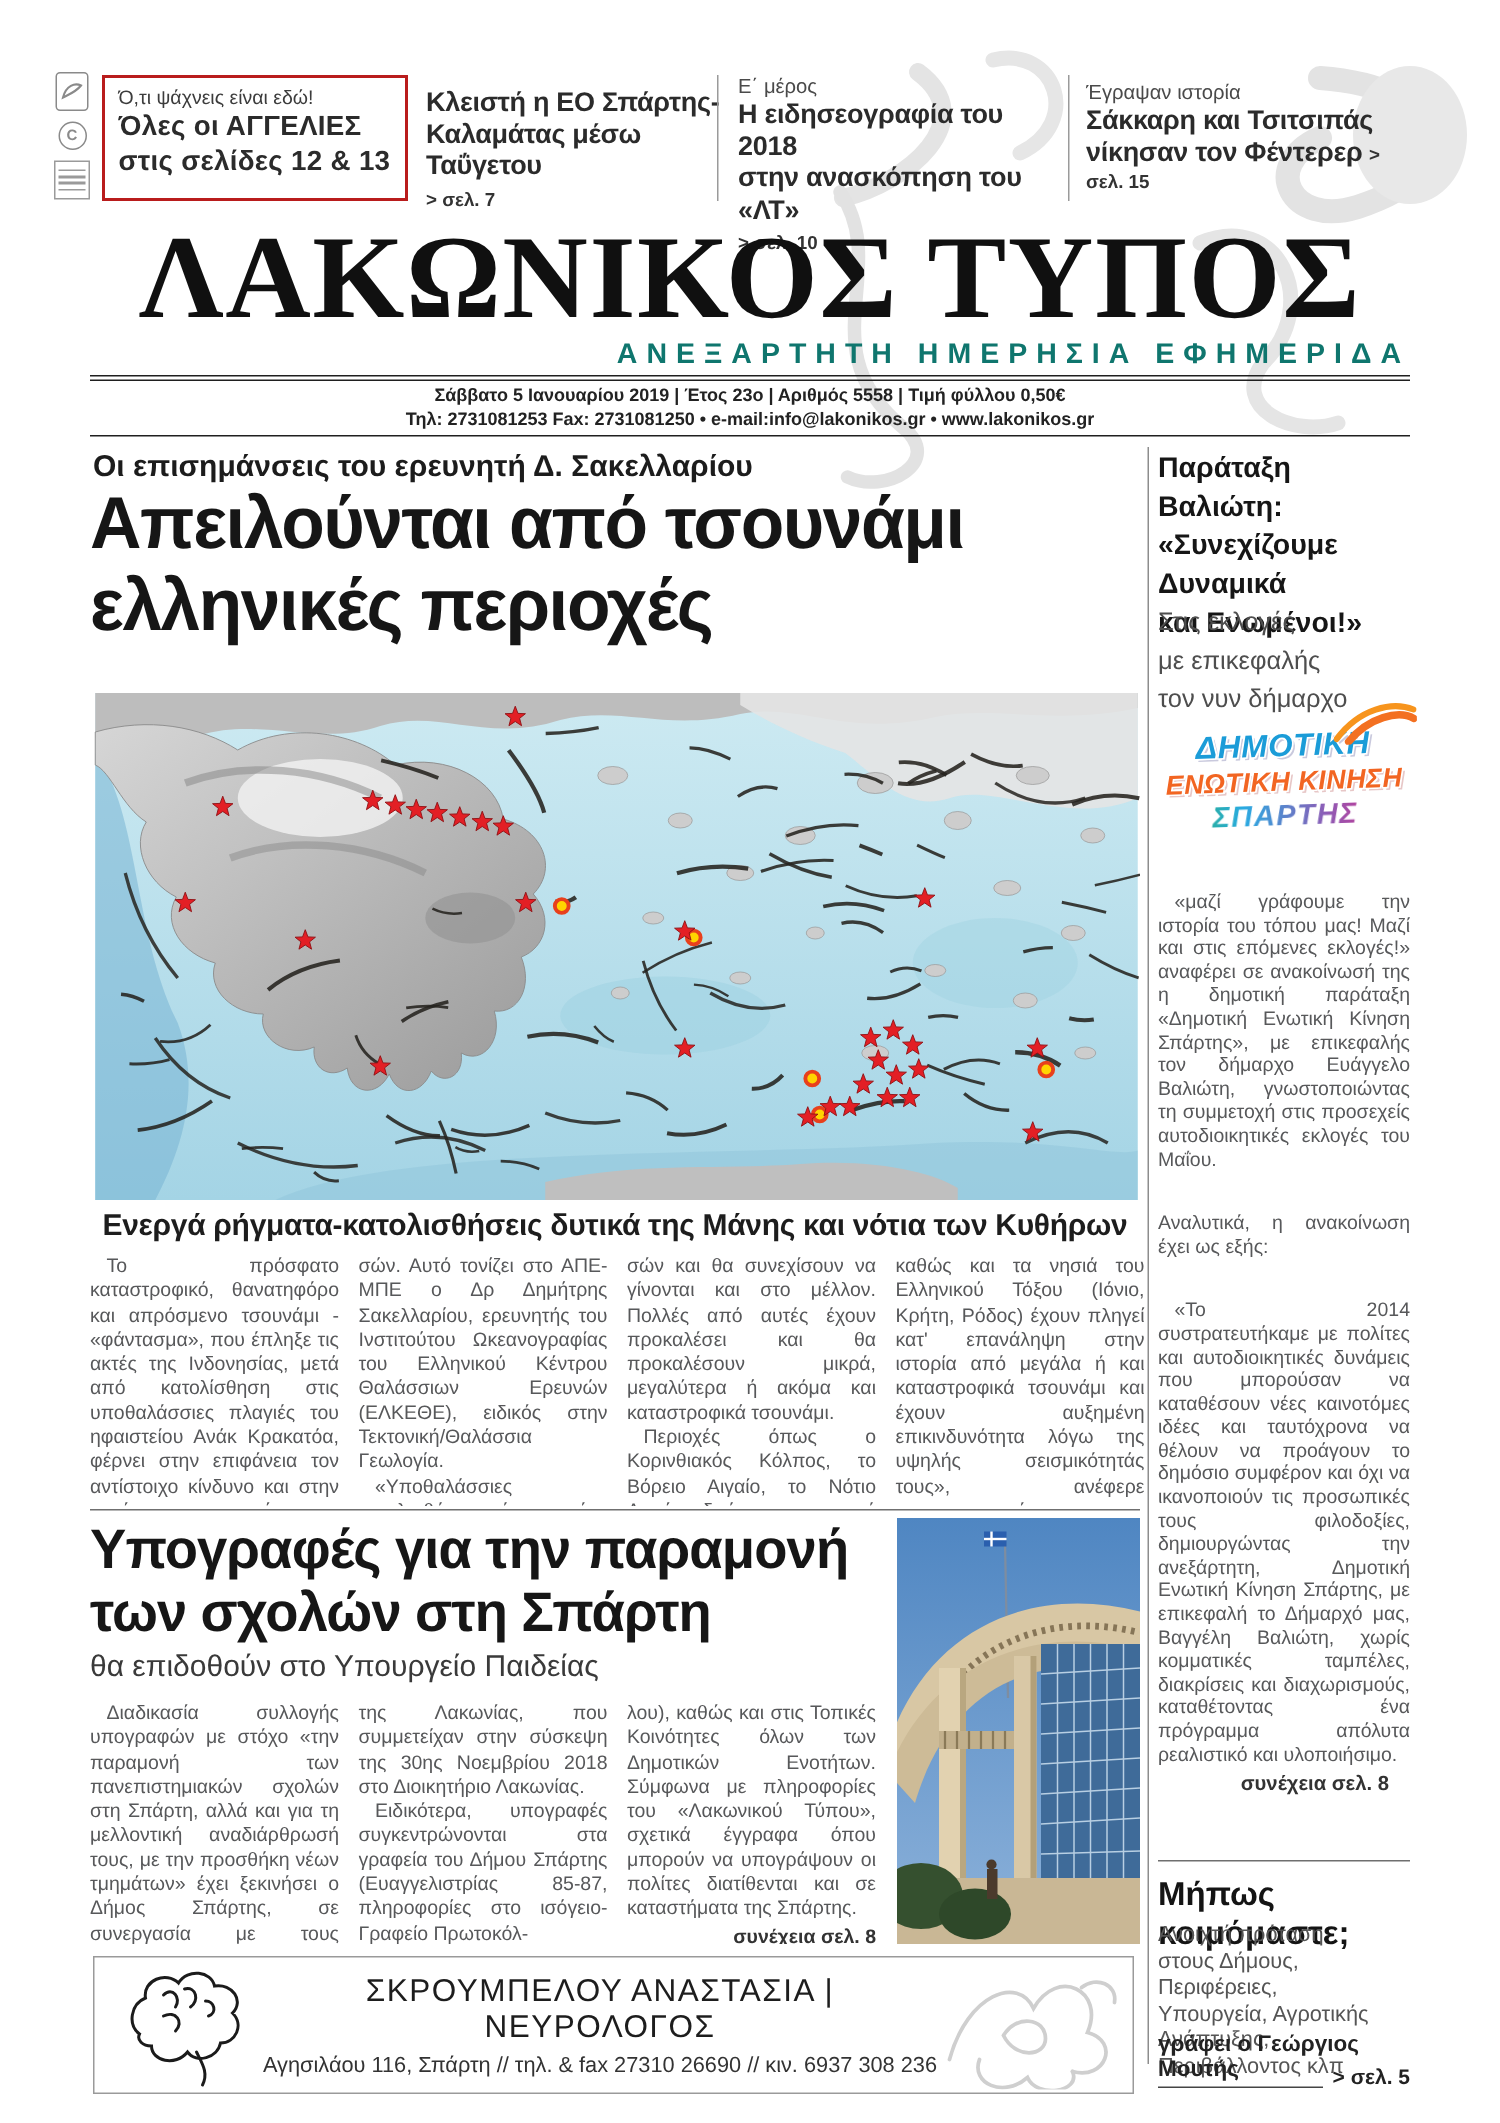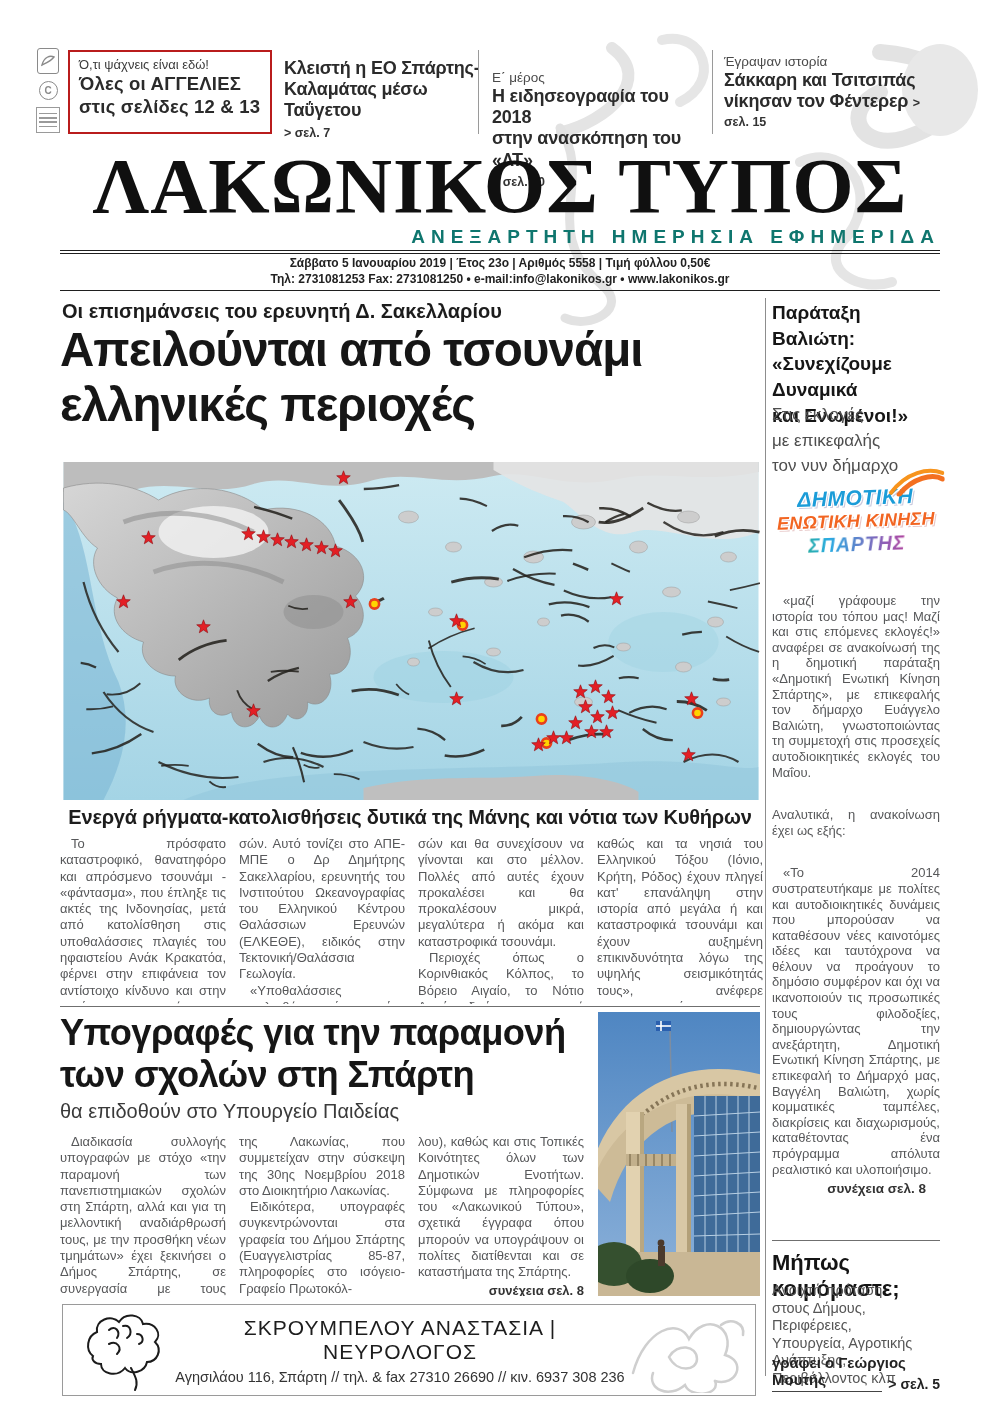--- a/index.html
+++ b/index.html
@@ -131,21 +131,21 @@
   </div>
 
   <div class="abs teaser" style="left:284px;top:58px;width:196px;">
     <div class="tt pre">Κλειστή η ΕΟ Σπάρτης-
 Καλαμάτας μέσω Ταΰγετου</div>
     <div class="tp">&gt; σελ. 7</div>
   </div>
 
   <div class="abs vdiv" style="left:478px;top:50px;height:84px;"></div>
 
-  <div class="abs teaser" style="left:492px;top:50px;width:210px;margin-top:20px;">
+  <div class="abs teaser" style="left:492px;top:50px;width:210px;">
     <div class="tk">Ε΄ μέρος</div>
     <div class="tt pre">Η ειδησεογραφία του 2018
 στην ανασκόπηση του «ΛΤ»</div>
     <div class="tp">&gt; σελ. 10</div>
   </div>
 
   <div class="abs vdiv" style="left:712px;top:50px;height:84px;"></div>
 
   <div class="abs teaser" style="left:724px;top:54px;width:216px;">
     <div class="tk">Έγραψαν ιστορία</div>

